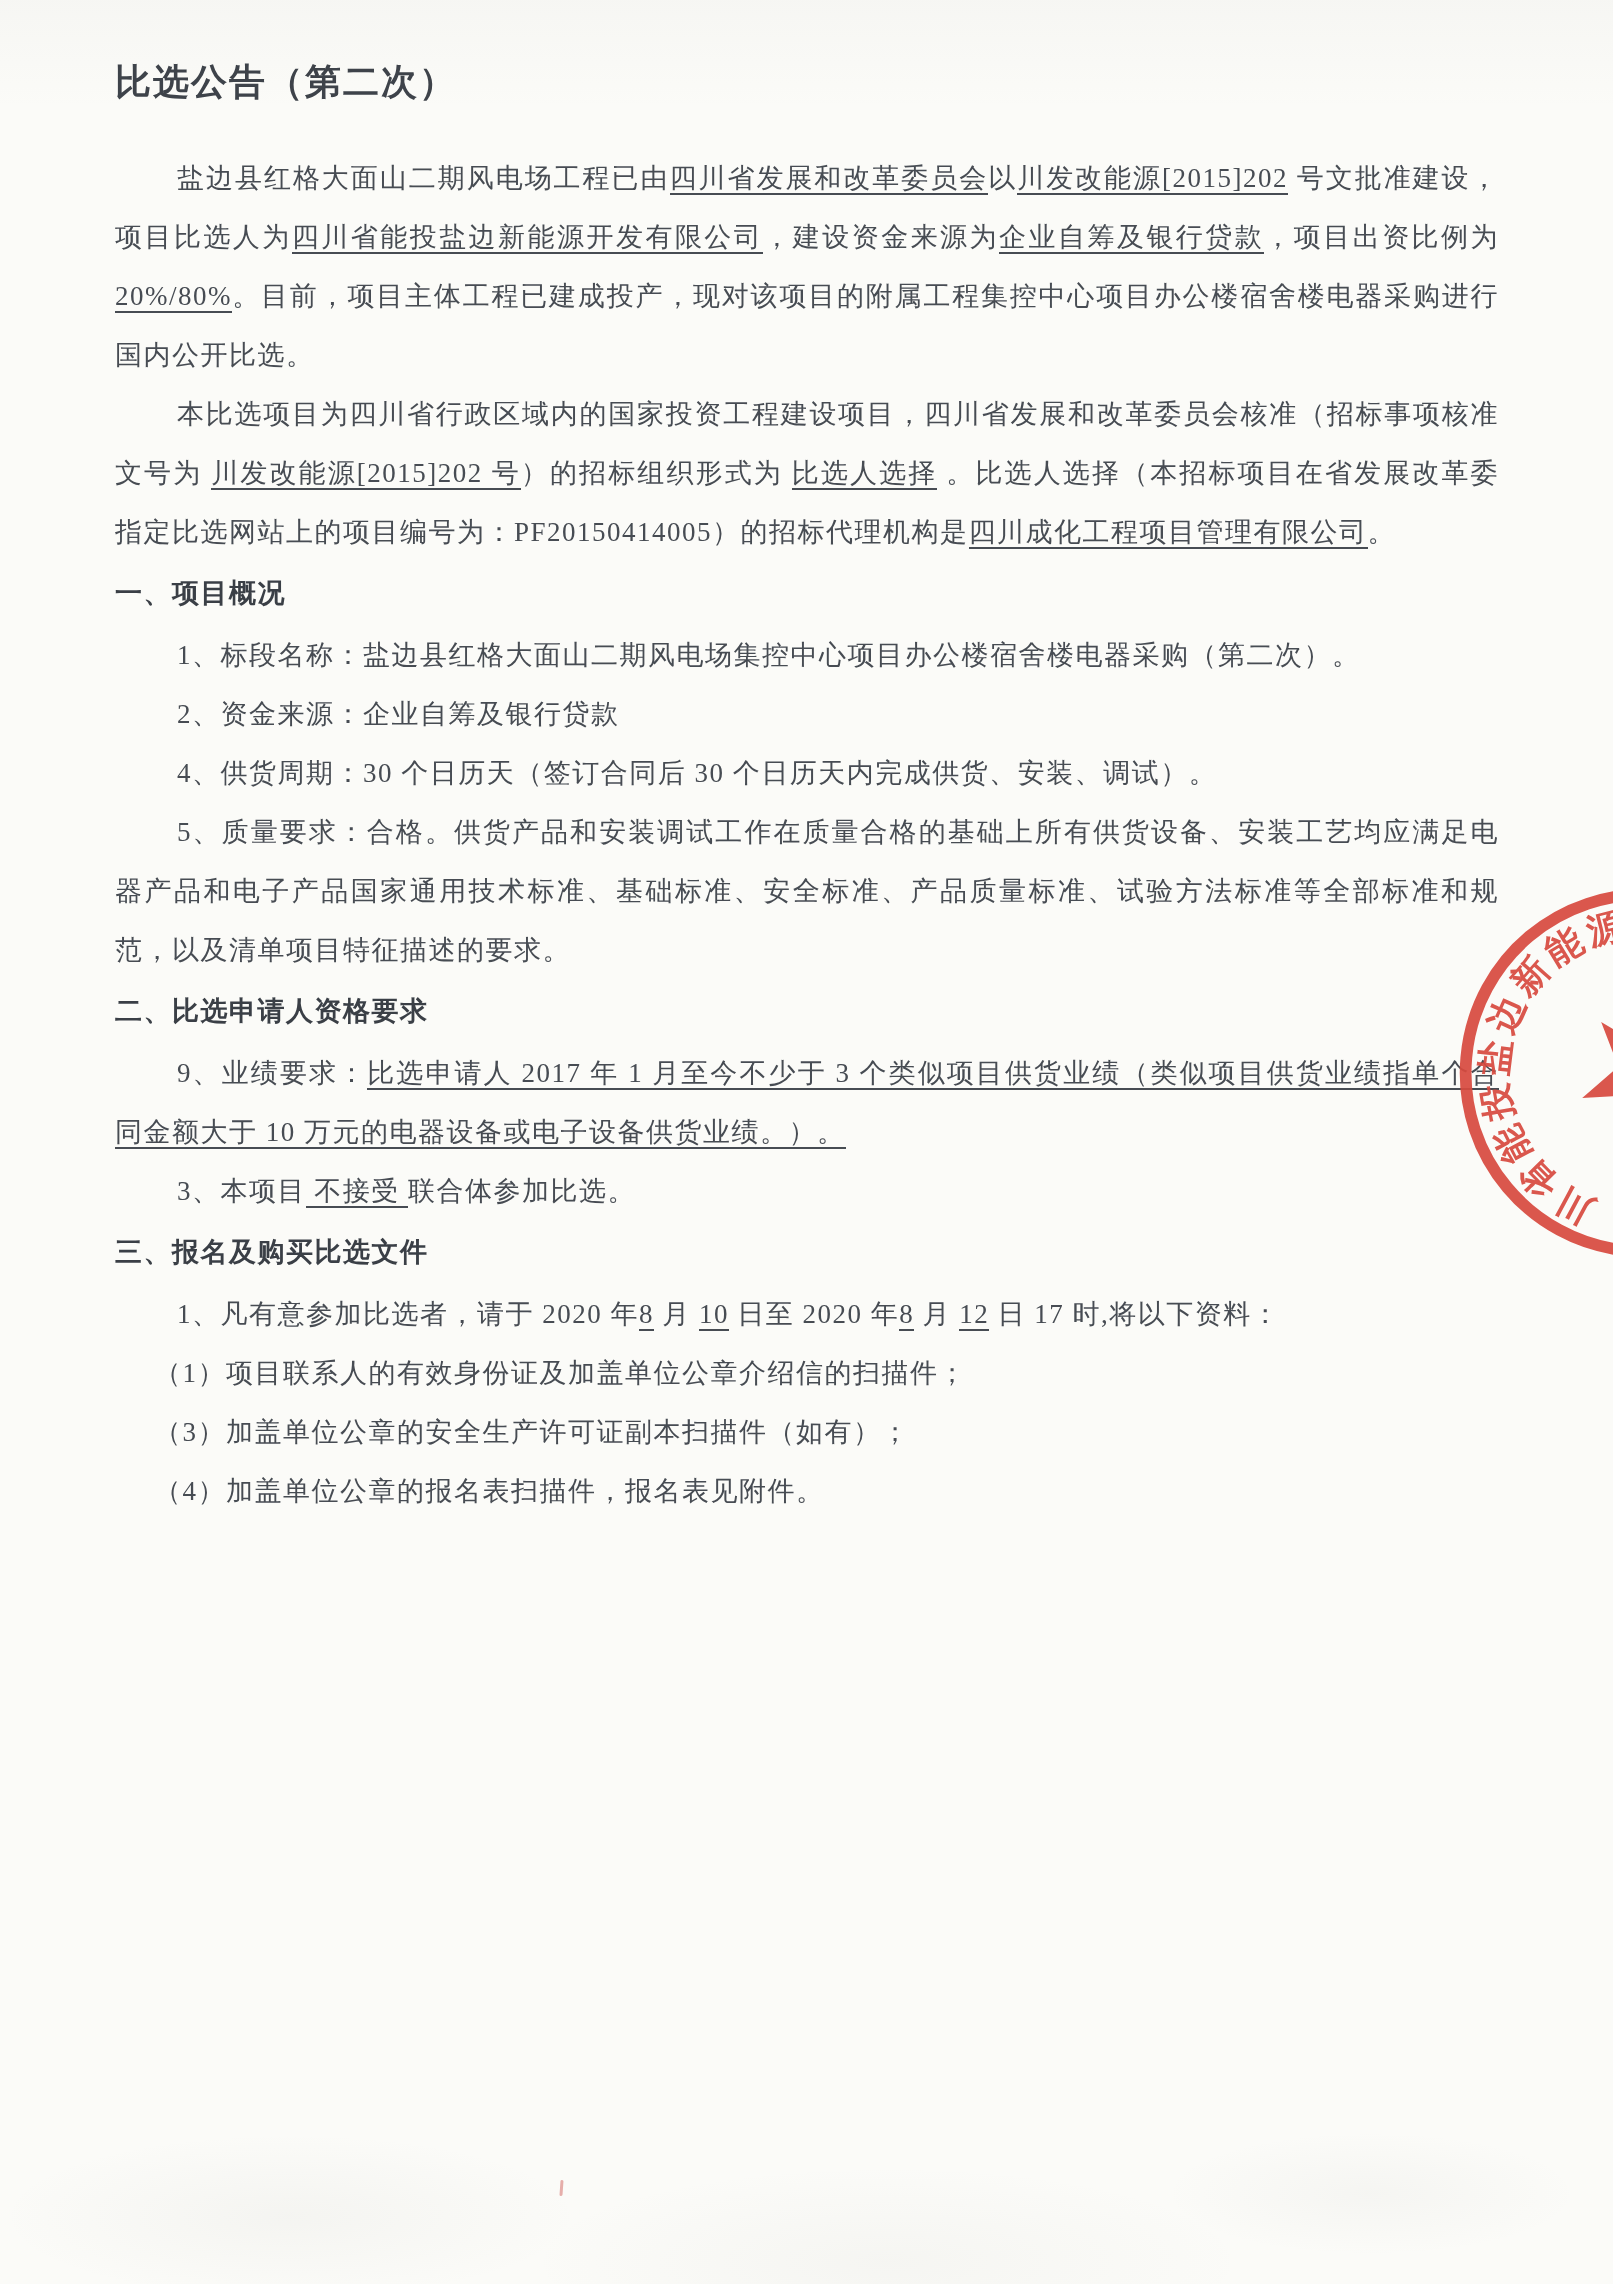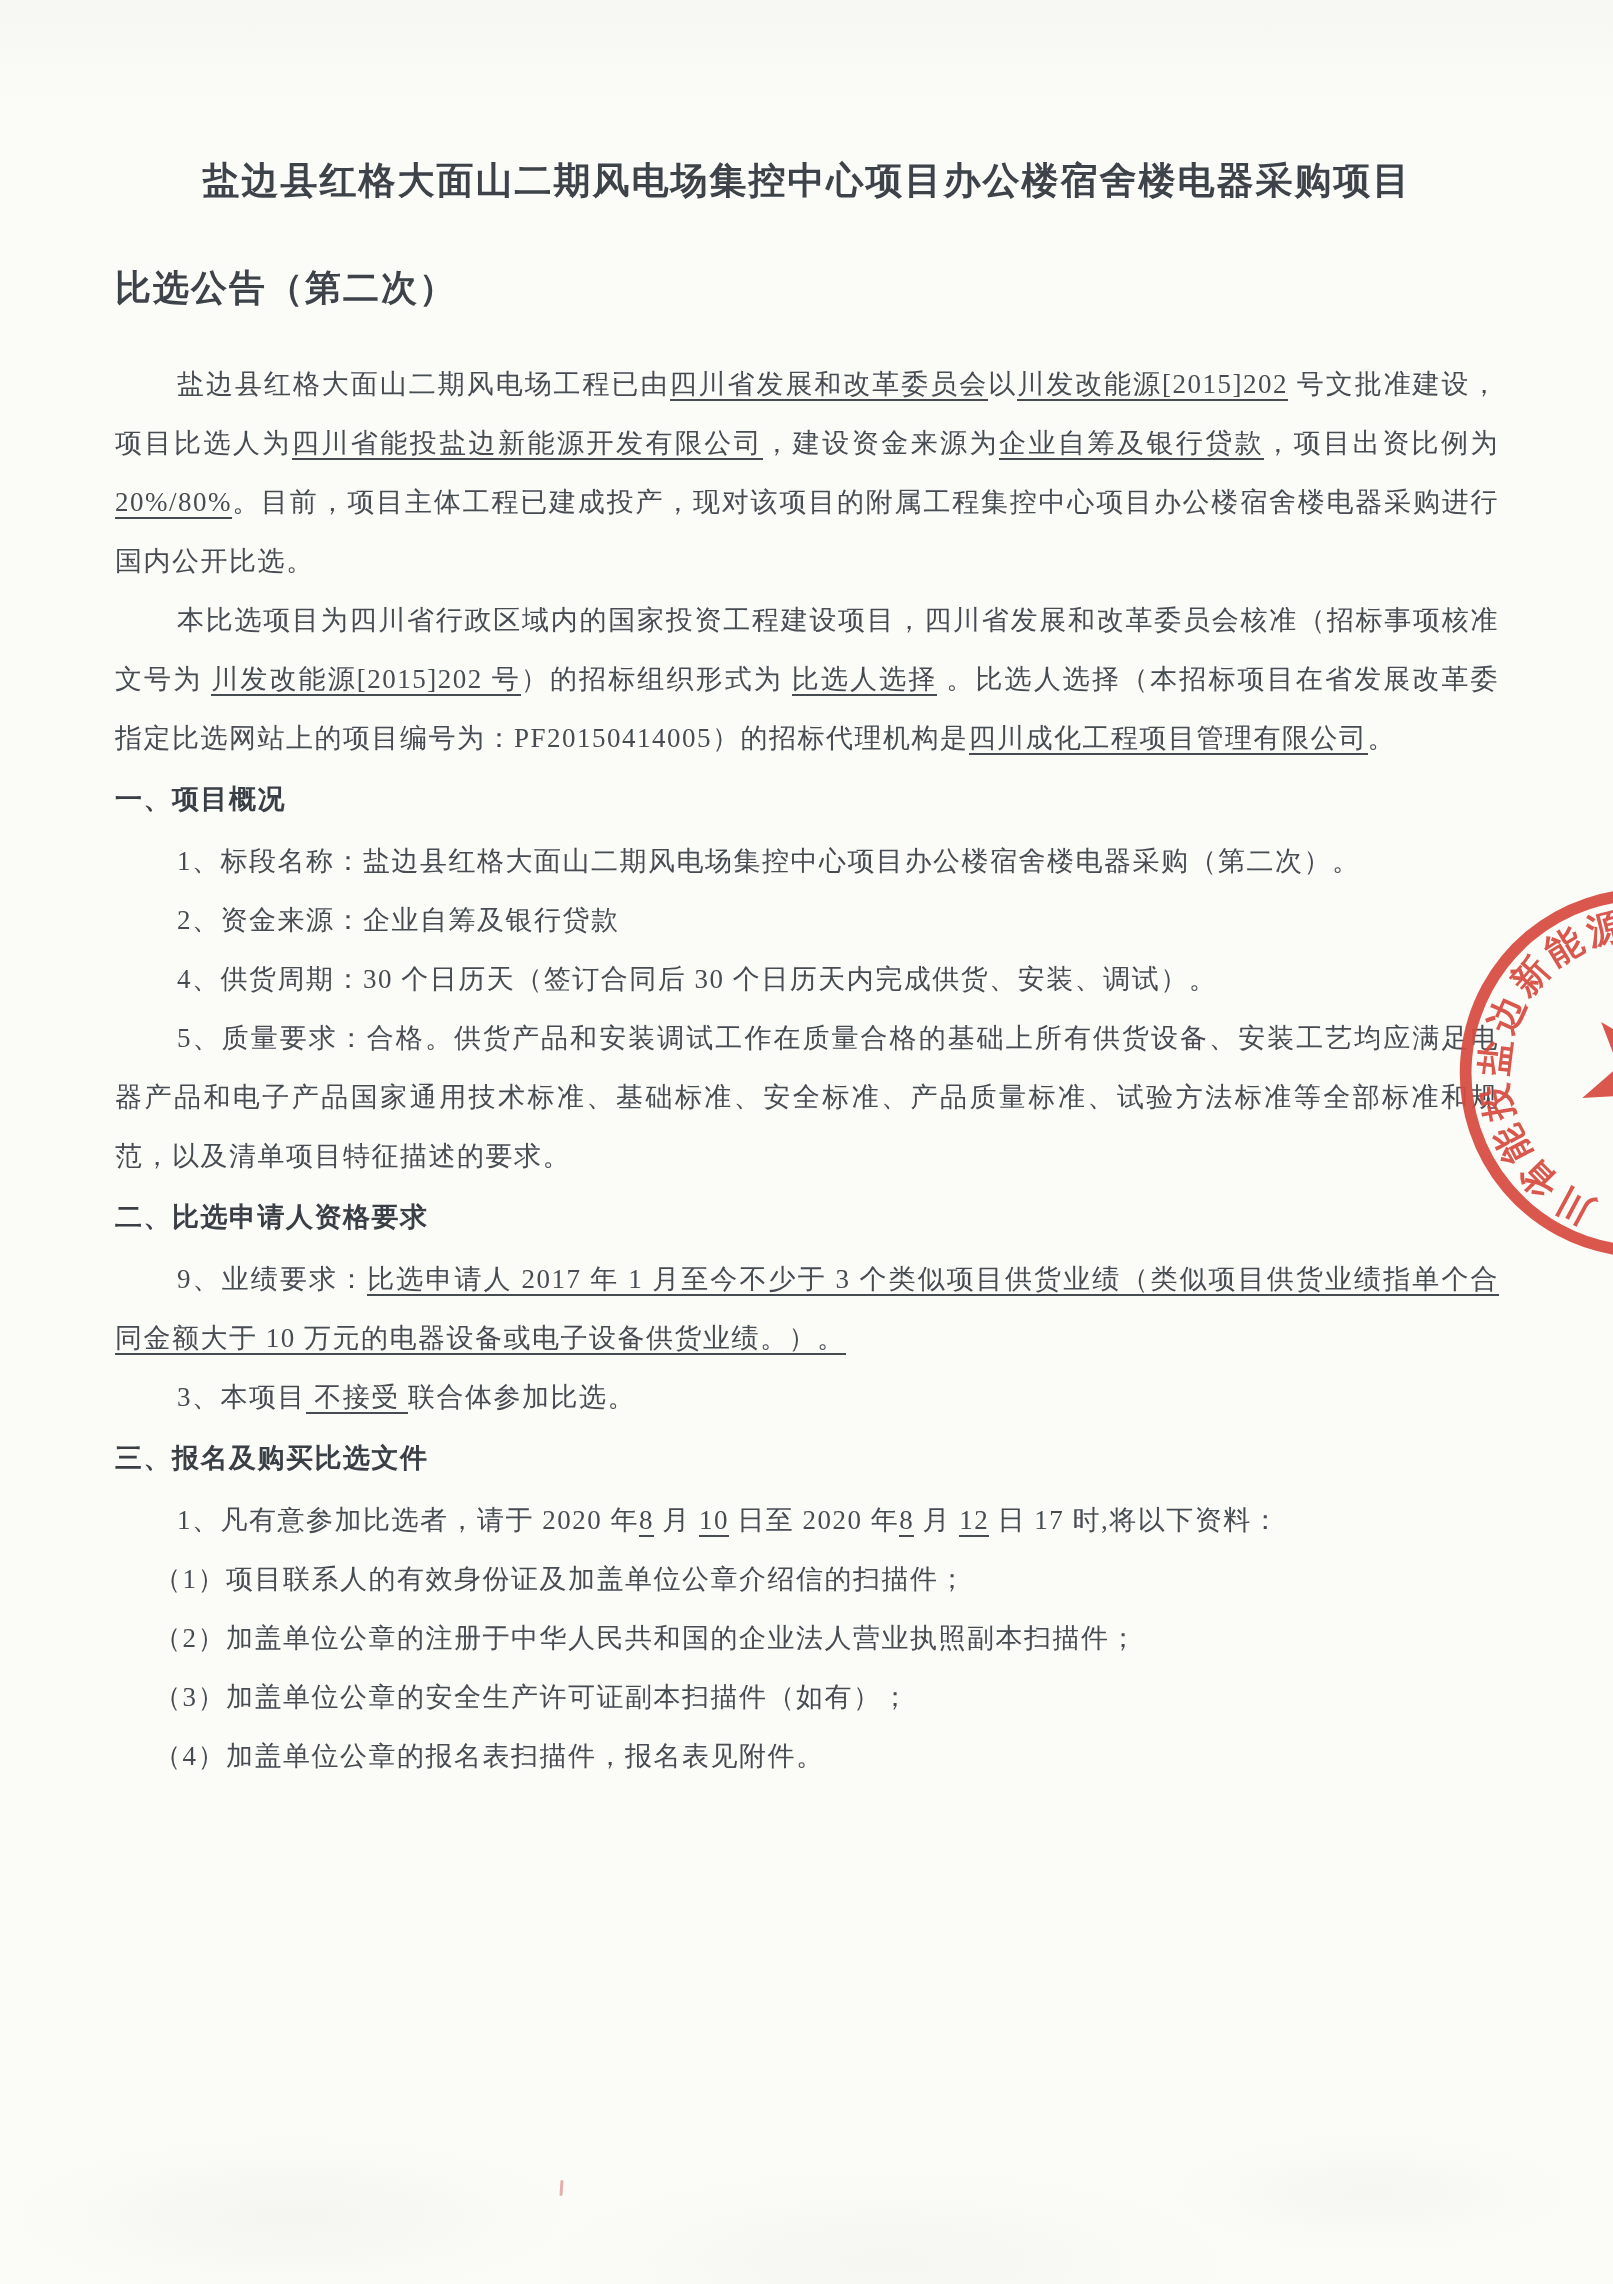--- a/index.html
+++ b/index.html
@@ -72,37 +72,35 @@
     background:rgba(205,80,75,.45);
     transform:rotate(4deg);
   }
 </style>
 </head>
 <body>
 
 <main class="page">
 
   <div class="doc">
-    <h1 class="doc-title">盐边县红格大面山二期风电场集控中心项目办公楼宿舍楼电器采购项目</h1>
     <h2 class="doc-subtitle">比选公告（第二次）</h2>
     <section id="doc-body">
         <p class="para"><span>盐边县红格大面山二期风电场工程已由</span><span class="u">四川省发展和改革委员会</span><span>以</span><span class="u">川发改能源[2015]202</span><span> 号文批准建设，项目比选人为</span><span class="u">四川省能投盐边新能源开发有限公司</span><span>，建设资金来源为</span><span class="u">企业自筹及银行贷款</span><span>，项目出资比例为 </span><span class="u">20%/80%</span><span>。目前，项目主体工程已建成投产，现对该项目的附属工程集控中心项目办公楼宿舍楼电器采购进行国内公开比选。</span></p>
         <p class="para"><span>本比选项目为四川省行政区域内的国家投资工程建设项目，四川省发展和改革委员会核准（招标事项核准文号为 </span><span class="u">川发改能源[2015]202 号</span><span>）的招标组织形式为 </span><span class="u">比选人选择</span><span> 。比选人选择（本招标项目在省发展改革委指定比选网站上的项目编号为：PF20150414005）的招标代理机构是</span><span class="u">四川成化工程项目管理有限公司</span><span>。</span></p>
         <p class="heading"><span>一、项目概况</span></p>
         <p class="item"><span>1、标段名称：盐边县红格大面山二期风电场集控中心项目办公楼宿舍楼电器采购（第二次）。</span></p>
         <p class="item"><span>2、资金来源：企业自筹及银行贷款</span></p>
         <p class="item"><span>4、供货周期：30 个日历天（签订合同后 30 个日历天内完成供货、安装、调试）。</span></p>
         <p class="item"><span>5、质量要求：合格。供货产品和安装调试工作在质量合格的基础上所有供货设备、安装工艺均应满足电器产品和电子产品国家通用技术标准、基础标准、安全标准、产品质量标准、试验方法标准等全部标准和规范，以及清单项目特征描述的要求。</span></p>
         <p class="heading"><span>二、比选申请人资格要求</span></p>
         <p class="item"><span>9、业绩要求：</span><span class="u">比选申请人 2017 年 1 月至今不少于 3 个类似项目供货业绩（类似项目供货业绩指单个合同金额大于 10 万元的电器设备或电子设备供货业绩。）。</span></p>
         <p class="item"><span>3、本项目</span><span class="u"> 不接受 </span><span>联合体参加比选。</span></p>
         <p class="heading"><span>三、报名及购买比选文件</span></p>
         <p class="item"><span>1、凡有意参加比选者，请于 2020 年</span><span class="u">8</span><span> 月 </span><span class="u">10</span><span> 日至 2020 年</span><span class="u">8</span><span> 月 </span><span class="u">12</span><span> 日 17 时,将以下资料：</span></p>
         <p class="subitem"><span>（1）项目联系人的有效身份证及加盖单位公章介绍信的扫描件；</span></p>
-        <p class="subitem"><span>（2）加盖单位公章的注册于中华人民共和国的企业法人营业执照副本扫描件；</span></p>
         <p class="subitem"><span>（3）加盖单位公章的安全生产许可证副本扫描件（如有）；</span></p>
         <p class="subitem"><span>（4）加盖单位公章的报名表扫描件，报名表见附件。</span></p>
       </section>
   </div>
 
   <svg class="seal" viewBox="0 0 400 400" xmlns="http://www.w3.org/2000/svg" xmlns:xlink="http://www.w3.org/1999/xlink">
     <defs>
       <path id="sealArcCompany" d="M 85.3 280.3 A 140 140 0 1 1 314.7 280.3" fill="none"></path>
       <path id="sealArcNumber" d="M 110.5 332.6 A 160 160 0 0 0 289.5 332.6" fill="none"></path>
     </defs>

